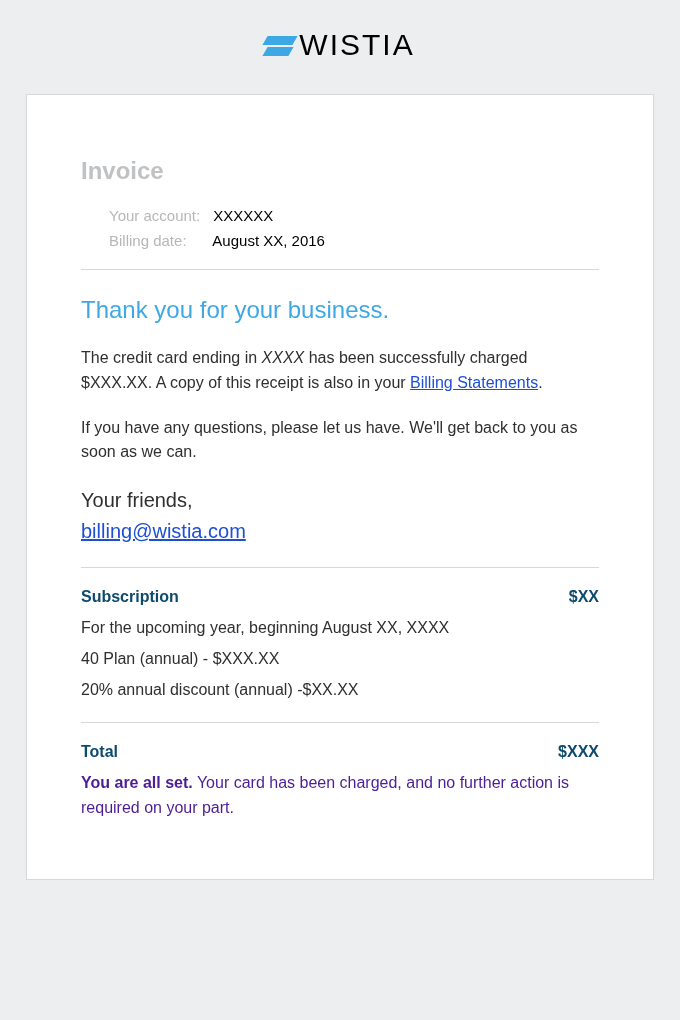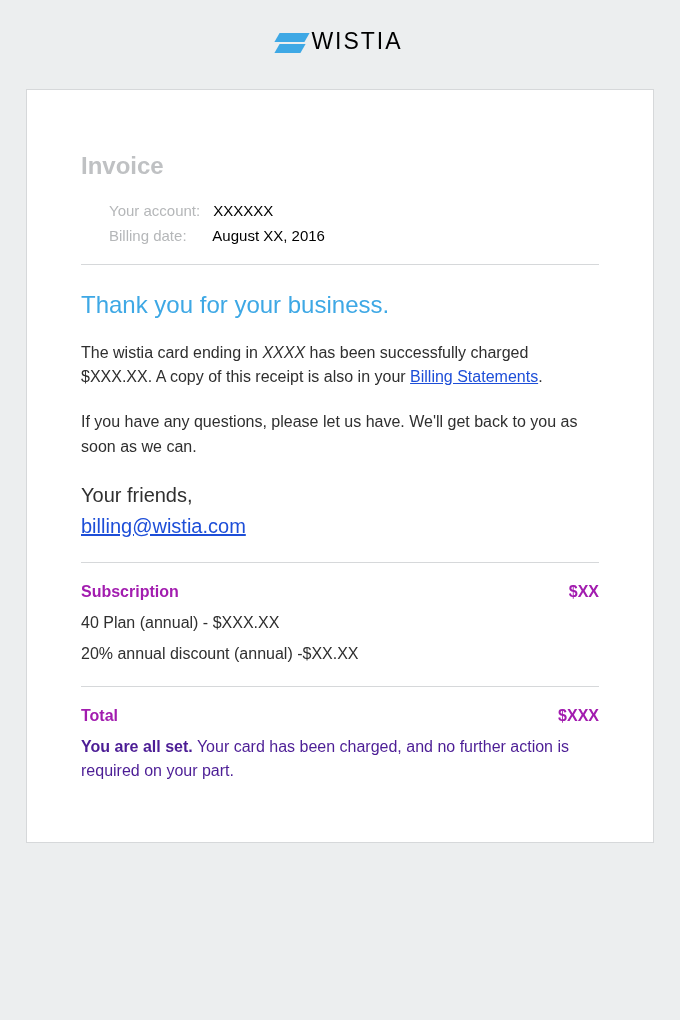--- a/index.html
+++ b/index.html
@@ -41,21 +41,21 @@
       top: 2px;
       width: 30px;
       transform: skewX(-30deg);
     }
     .logo-icon::after {
       top: 13px;
       width: 26px;
       transform: skewX(-30deg);
     }
     .logo-text {
-      font-size: 23px;
+      font-size: 30px;
       font-weight: 400;
       letter-spacing: 2px;
       color: #000;
     }
     .card {
       background: #fff;
       border: 1px solid #d6d8da;
       padding: 62px 54px 58px;
     }
     .invoice-title {
@@ -106,21 +106,21 @@
       font-size: 20px;
       line-height: 1.55;
       color: #2f2f2f;
     }
     .line-row {
       display: flex;
       justify-content: space-between;
       align-items: baseline;
       font-size: 16px;
       font-weight: 700;
-      color: #a21caf;
+      color: #0c4a6e;
       margin-bottom: 10px;
     }
     .line-detail {
       font-size: 16px;
       color: #2f2f2f;
       margin-bottom: 7px;
       line-height: 1.5;
     }
     .confirmation {
       font-size: 16px;
@@ -151,36 +151,37 @@
   <div class="meta-row">
     <span class="meta-label">Billing date:</span>
     <span class="meta-value">August XX, 2016</span>
   </div>
 
   <hr class="divider">
 
   <div class="thank-you">Thank you for your business.</div>
 
   <p class="body-text">
-    <span>The wistia card ending in </span><span class="italic">XXXX</span><span> has been successfully charged $XXX.XX. A copy of this receipt is also in your </span><a href="#" class="link">Billing Statements</a><span>.</span>
+    <span>The credit card ending in </span><span class="italic">XXXX</span><span> has been successfully charged $XXX.XX. A copy of this receipt is also in your </span><a href="#" class="link">Billing Statements</a><span>.</span>
   </p>
 
   <p class="body-text">If you have any questions, please let us have. We'll get back to you as soon as we can.</p>
 
   <p class="signoff">
     <span>Your friends,</span><br>
     <a href="#" class="link">billing@wistia.com</a>
   </p>
 
   <hr class="divider">
 
   <div class="line-row">
     <span>Subscription</span>
     <span>$XX</span>
   </div>
+  <div class="line-detail">For the upcoming year, beginning August XX, XXXX</div>
   <div class="line-detail">40 Plan (annual) - $XXX.XX</div>
   <div class="line-detail">20% annual discount (annual) -$XX.XX</div>
 
   <hr class="divider">
 
   <div class="line-row">
     <span>Total</span>
     <span>$XXX</span>
   </div>
 

